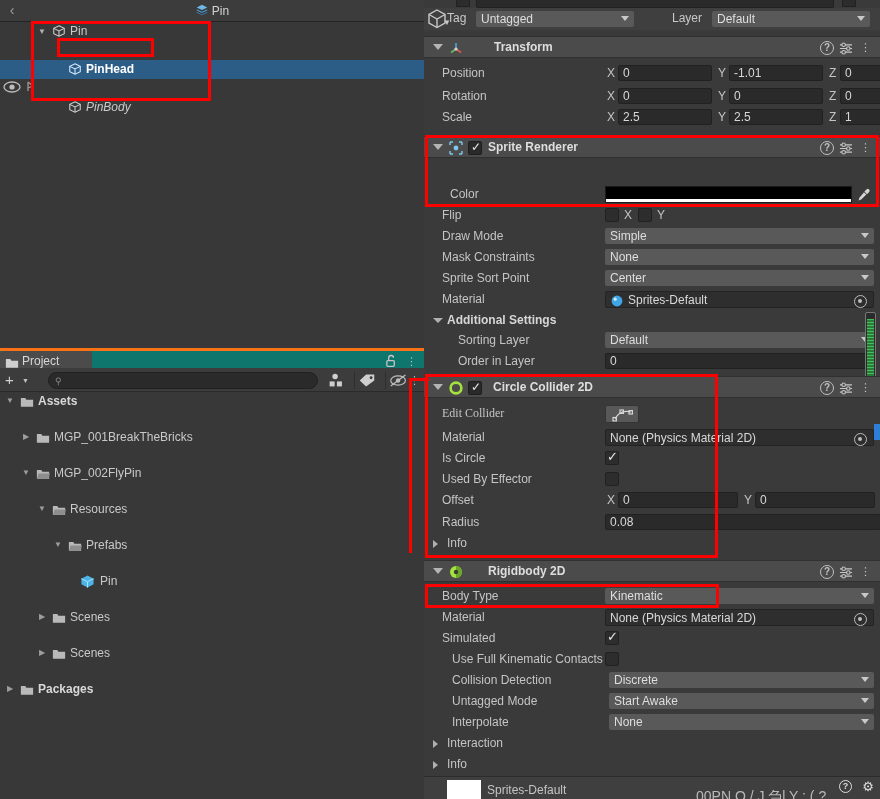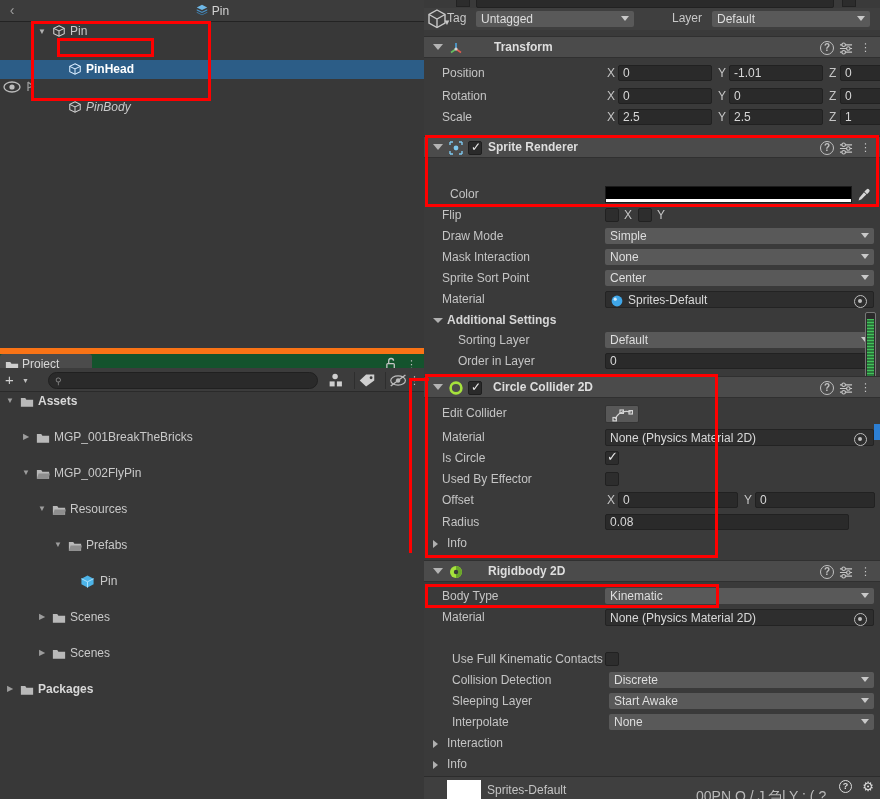--- a/index.html
+++ b/index.html
@@ -23,21 +23,21 @@
 
   .hier-body { position:relative; height:322px; background:#383838; }
   .hrow { position:relative; height:19px; line-height:19px; white-space:nowrap; font-size:12px; color:#c9c9c9; }
   .hrow.sel { background:#2c5d87; color:#ffffff; }
   .hrow .tw { position:absolute; width:12px; text-align:center; color:#b0b0b0; font-size:8px; }
   .hrow .cube { position:absolute; width:14px; height:14px; top:2px;}
   .hrow .lbl { position:absolute; }
   .eyecol { position:absolute; left:2px; top:57px; width:40px; height:18px; }
 
   
-  .proj-tabbar { position:absolute; left:0; top:348px; width:424px; height:20px; background:#14532d; border-top:6px solid #f97316;}
+  .proj-tabbar { position:absolute; left:0; top:348px; width:424px; height:20px; background:#0f766e; border-top:3px solid #f97316;}
   .proj-tab { position:absolute; left:0; top:0; width:92px; height:20px; background:#4b4b4b; border-top-left-radius:3px; border-top-right-radius:3px; line-height:20px; color:#d6d6d6; font-size:12px; padding-left:22px;}
   .proj-folder-ico { position:absolute; left:5px; top:4px; }
   .proj-lock { position:absolute; right:26px; top:3px; }
   .proj-kebab { position:absolute; right:7px; top:3px; color:#c0c0c0; font-size:11px; letter-spacing:0; line-height:14px;}
   .proj-toolbar { position:absolute; left:0; top:368px; width:424px; height:24px; background:#3c3c3c; border-bottom:1px solid #2a2a2a;}
   .plus-btn { position:absolute; left:5px; top:4px; color:#d0d0d0; font-size:15px; line-height:15px;}
   .plus-caret { position:absolute; left:22px; top:9px; font-size:7px; color:#c0c0c0;}
   .psearch { position:absolute; left:48px; top:4px; width:270px; height:17px; background:#2a2a2a; border:1px solid #202020; border-radius:9px;}
   .psearch-ico { position:absolute; left:6px; top:3px; font-size:9px; color:#8a8a8a;}
   .ptool { position:absolute; top:4px; width:28px; height:17px; }
@@ -420,21 +420,21 @@
 
     <div class="prop" style="top:226px;">
       <span class="pl" style="left:18px;">Draw Mode</span>
       <div class="dd" style="left:181px; top:2px; width:269px;">
         <span>Simple</span>
         <span class="car"></span>
       </div>
     </div>
 
     <div class="prop" style="top:247px;">
-      <span class="pl" style="left:18px;">Mask Interaction</span>
+      <span class="pl" style="left:18px;">Mask Constraints</span>
       <div class="dd" style="left:181px; top:2px; width:269px;">
         <span>None</span>
         <span class="car"></span>
       </div>
     </div>
 
     <div class="prop" style="top:268px;">
       <span class="pl" style="left:18px;">Sprite Sort Point</span>
       <div class="dd" style="left:181px; top:2px; width:269px;">
         <span>Center</span>
@@ -494,21 +494,21 @@
             <path d="M1 3h13M1 7h13M1 11h13" stroke="#c6c6c6" stroke-width="1.3"></path>
             <circle cx="5" cy="3" r="1.9" fill="#4b4b4b" stroke="#c6c6c6" stroke-width="1.2"></circle>
             <circle cx="10" cy="7" r="1.9" fill="#4b4b4b" stroke="#c6c6c6" stroke-width="1.2"></circle>
             <circle cx="5" cy="11" r="1.9" fill="#4b4b4b" stroke="#c6c6c6" stroke-width="1.2"></circle>
           </svg>
       </span>
       <span class="kebab">⋮</span>
     </div>
 
     <div class="prop" style="top:403px;">
-      <span class="pl" style="left:18px;">Edit Collider</span>
+      <span class="pl" style="left:18px;font-family:Liberation Serif, serif;">Edit Collider</span>
       <div class="edit-collider-btn" style="left:181px;">
         <svg width="22" height="14" viewBox="0 0 22 14" style="position:absolute;left:6px;top:2px;">
           <path d="M3 11 Q8 1 19 4" fill="none" stroke="#d4d4d4" stroke-width="1.2"></path>
           <rect x="1" y="9.5" width="3.4" height="3.4" fill="none" stroke="#d4d4d4" stroke-width="1.2"></rect>
           <rect x="8" y="2" width="3.4" height="3.4" fill="none" stroke="#d4d4d4" stroke-width="1.2"></rect>
           <rect x="17" y="2.6" width="3.4" height="3.4" fill="none" stroke="#d4d4d4" stroke-width="1.2"></rect>
         </svg>
       </div>
     </div>
 
@@ -533,21 +533,21 @@
     <div class="prop" style="top:490px;">
       <span class="pl" style="left:18px;">Offset</span>
       <span class="axl" style="left:183px;">X</span>
       <div class="fld" style="left:194px; width:120px;">0</div>
       <span class="axl" style="left:320px;">Y</span>
       <div class="fld" style="left:331px; width:120px;">0</div>
     </div>
 
     <div class="prop" style="top:512px;">
       <span class="pl" style="left:18px;">Radius</span>
-      <div class="fld" style="left:181px; width:244px;">0.08</div>
+      <div class="fld" style="left:181px; width:276px;">0.08</div>
     </div>
 
     <div class="prop" style="top:533px;">
       <span class="foldsm" style="left:9px;"></span>
       <span class="pl" style="left:23px;">Info</span>
     </div>
 
     <div class="comp-hd" style="top:560px;">
       <span class="fold"></span>
       <span class="cico">
@@ -579,36 +579,40 @@
     </div>
 
     <div class="prop" style="top:607px;">
       <span class="pl" style="left:18px;">Material</span>
       <div class="objfld" style="left:181px; width:269px;">
         <span>None (Physics Material 2D)</span>
         <span class="objpick"></span>
       </div>
     </div>
 
+    <div class="prop" style="top:628px;">
+      <span class="pl" style="left:18px;">Simulated</span>
+      <span class="cbx on" style="left:181px;"></span>
+    </div>
 
     <div class="prop" style="top:649px; overflow:hidden;">
       <span class="pl" style="left:28px; width:160px; overflow:hidden;">Use Full Kinematic Contacts</span>
       <span class="cbx" style="left:181px;"></span>
     </div>
 
     <div class="prop" style="top:670px;">
       <span class="pl" style="left:28px;">Collision Detection</span>
       <div class="dd" style="left:185px; top:2px; width:265px;">
         <span>Discrete</span>
         <span class="car"></span>
       </div>
     </div>
 
     <div class="prop" style="top:691px;">
-      <span class="pl" style="left:28px;">Sleeping Layer</span>
+      <span class="pl" style="left:28px;">Untagged Mode</span>
       <div class="dd" style="left:185px; top:2px; width:265px;">
         <span>Start Awake</span>
         <span class="car"></span>
       </div>
     </div>
 
     <div class="prop" style="top:712px;">
       <span class="pl" style="left:28px;">Interpolate</span>
       <div class="dd" style="left:185px; top:2px; width:265px;">
         <span>None</span>

